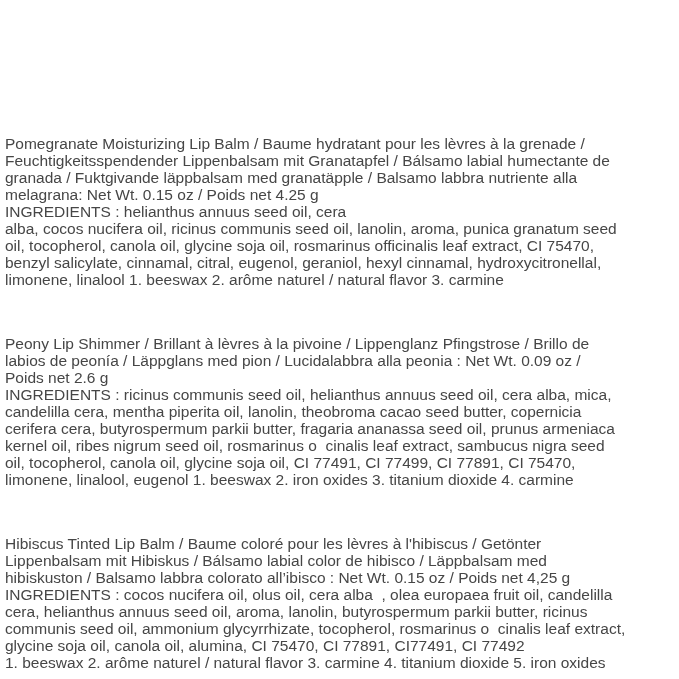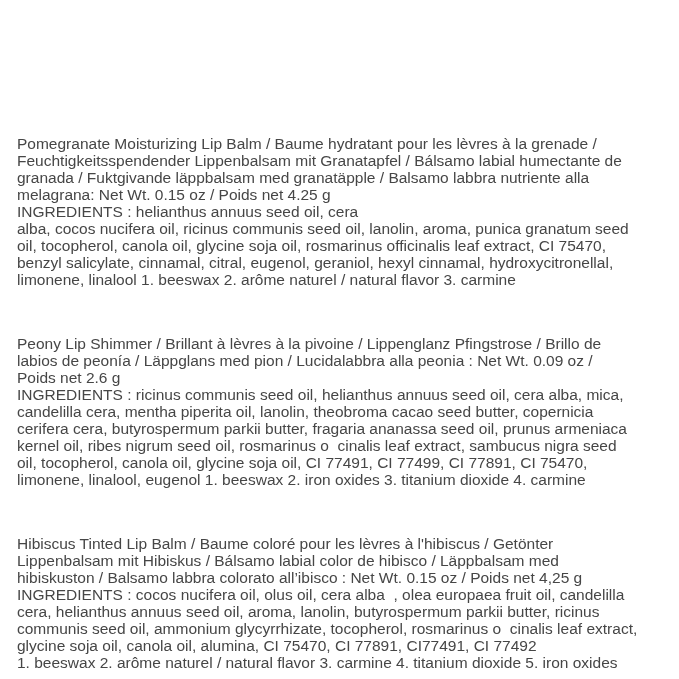--- a/index.html
+++ b/index.html
@@ -20,21 +20,21 @@
     left: 5px;
     width: 674px;
     font-family: "Liberation Sans", sans-serif;
     font-size: 15.5px;
     line-height: 17px;
     color: #464646;
     white-space: pre;           
     letter-spacing: 0;
   }
   .para {
-    margin: 0 0 13px 12px;
+    margin: 0 0 13px 0;
     padding: 0;
   }
 </style>
 </head>
 <body>
 
 <div class="page">
   <div class="label-text">
     <p class="para">Pomegranate Moisturizing Lip Balm / Baume hydratant pour les lèvres à la grenade /
 Feuchtigkeitsspendender Lippenbalsam mit Granatapfel / Bálsamo labial humectante de

